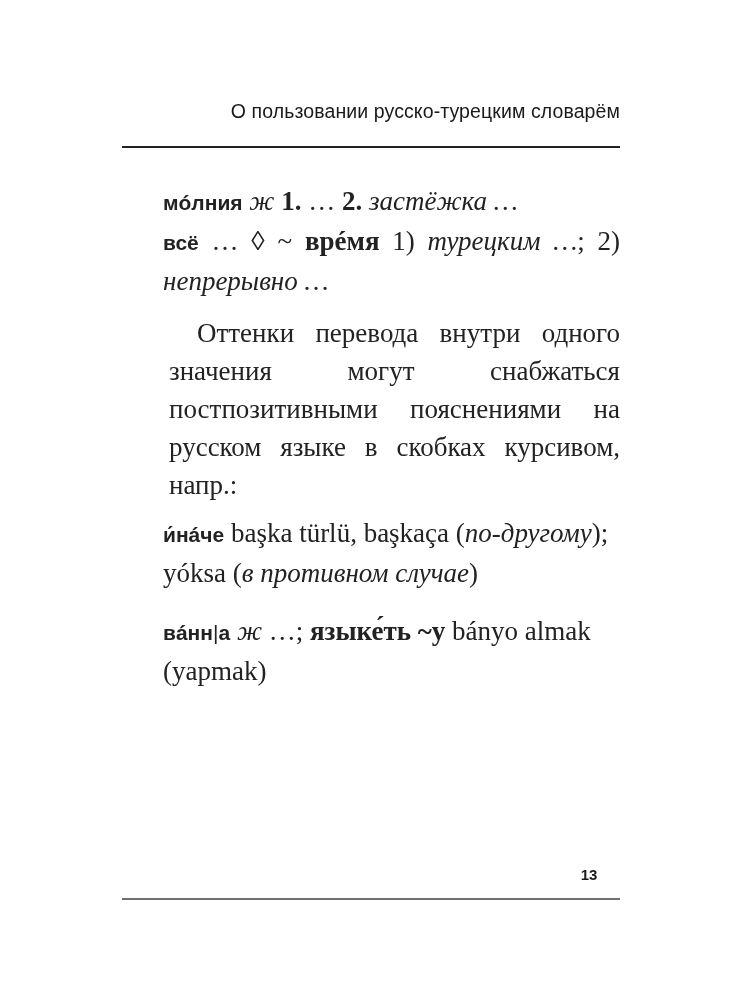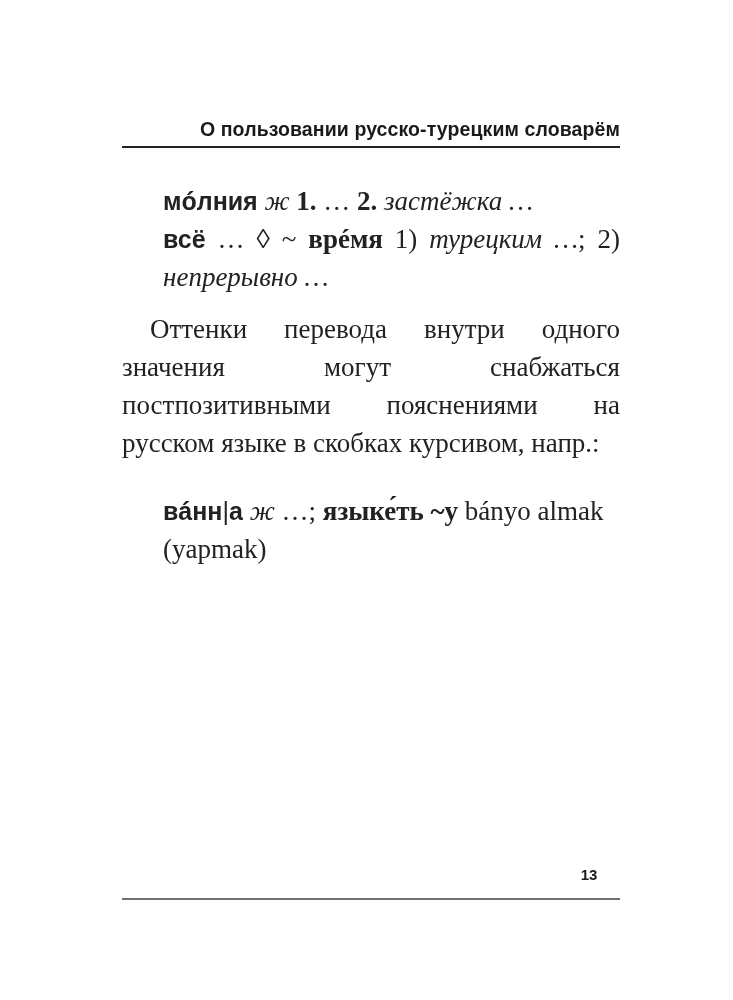--- a/index.html
+++ b/index.html
@@ -1,39 +1,39 @@
 <!DOCTYPE html>
 <html><head>
 <meta charset="utf-8">
 <style>
   html, body { margin: 0; padding: 0; background: #ffffff; }
   body { width: 733px; height: 1000px; position: relative; overflow: hidden; color: #1e1e1e; }
   .page { position: absolute; left: 0; top: 0; width: 733px; height: 1000px; }
   .running-head {
-    position: absolute; left: 122px; top: 118px; width: 498px;
+    position: absolute; left: 122px; top: 100px; width: 498px;
     text-align: right;
-    font-family: "Liberation Sans", sans-serif; font-weight: bold; font-size: 19.5px;
+    font-family: "Liberation Sans", sans-serif; font-weight: normal; font-size: 19.5px;
     color: #1a1a1a; letter-spacing: 0.1px;
   }
   .rule-top { position: absolute; left: 122px; top: 146px; width: 498px; height: 1.5px; background: #222; }
   .rule-bottom { position: absolute; left: 122px; top: 898px; width: 498px; height: 2px; background: #6f6f6f; }
   .folio {
     position: absolute; left: 560px; top: 866px; width: 58px; text-align: center;
     font-family: "Liberation Sans", sans-serif; font-weight: bold; font-size: 15px; color: #1a1a1a;
   }
   .body-text {
     position: absolute; left: 122px; top: 158px; width: 498px;
     font-family: "Liberation Serif", serif; font-size: 27px; line-height: 38px; color: #222;
   }
   p { margin: 0; text-align: justify; }
-  .para { text-indent: 28px; }
+  .para { text-indent: 28px; margin-left: 47px; }
   .para-block { padding-left: 40px; text-indent: 0; }
   .sp { letter-spacing: 4.5px; }
   .example { padding-left: 41px; text-align: left; }
-  .hw { font-family: "Liberation Sans", sans-serif; font-weight: bold; font-size: 25px; }
+  .hw { font-family: "Liberation Sans", sans-serif; font-weight: bold; font-size: 21px; }
   .b { font-weight: bold; }
   .i { font-style: italic; }
   .gap-lg { height: 24px; }
   .gap-md { height: 14px; }
   .gap-sm { height: 10px; }
   .bar { font-family: "Liberation Sans", sans-serif; font-weight: normal; }
 </style>
 </head>
 <body>
 
@@ -51,20 +51,21 @@
       <div><span class="hw">мóлния</span> <span class="i">ж</span> <span class="b">1.</span><span> … </span><span class="b">2.</span><span class="i"> застёжка …</span></div>
       <div style="text-align:justify"><span class="hw">всё</span><span> … ◊ ~ </span><span class="b">врéмя</span><span> 1) </span><span class="i">турецким …</span><span>; 2) </span><span class="i">непрерывно …</span></div>
     </div>
 
     <div class="gap-md"></div>
 
     <p class="para">Оттенки перевода внутри одного значения могут снабжаться постпозитивными пояснениями на русском языке в скобках курсивом, напр.:</p>
 
     <div class="gap-sm"></div>
 
+    <div class="example"><span class="hw">и́нáче</span><span> başka türlü, başkaça (</span><span class="i">по-другому</span><span>); yóksa (</span><span class="i">в противном случае</span><span>)</span></div>
 
     <div class="gap-sm"></div>
 
 
     <div class="gap-sm"></div>
 
     <div class="example"><span class="hw">вáнн</span><span class="hw bar">|</span><span class="hw">а</span><span class="i"> ж</span><span> …; </span><span class="b">языке́ть ~у</span><span> bányo almak (yapmak)</span></div>
 
   </div>
 

